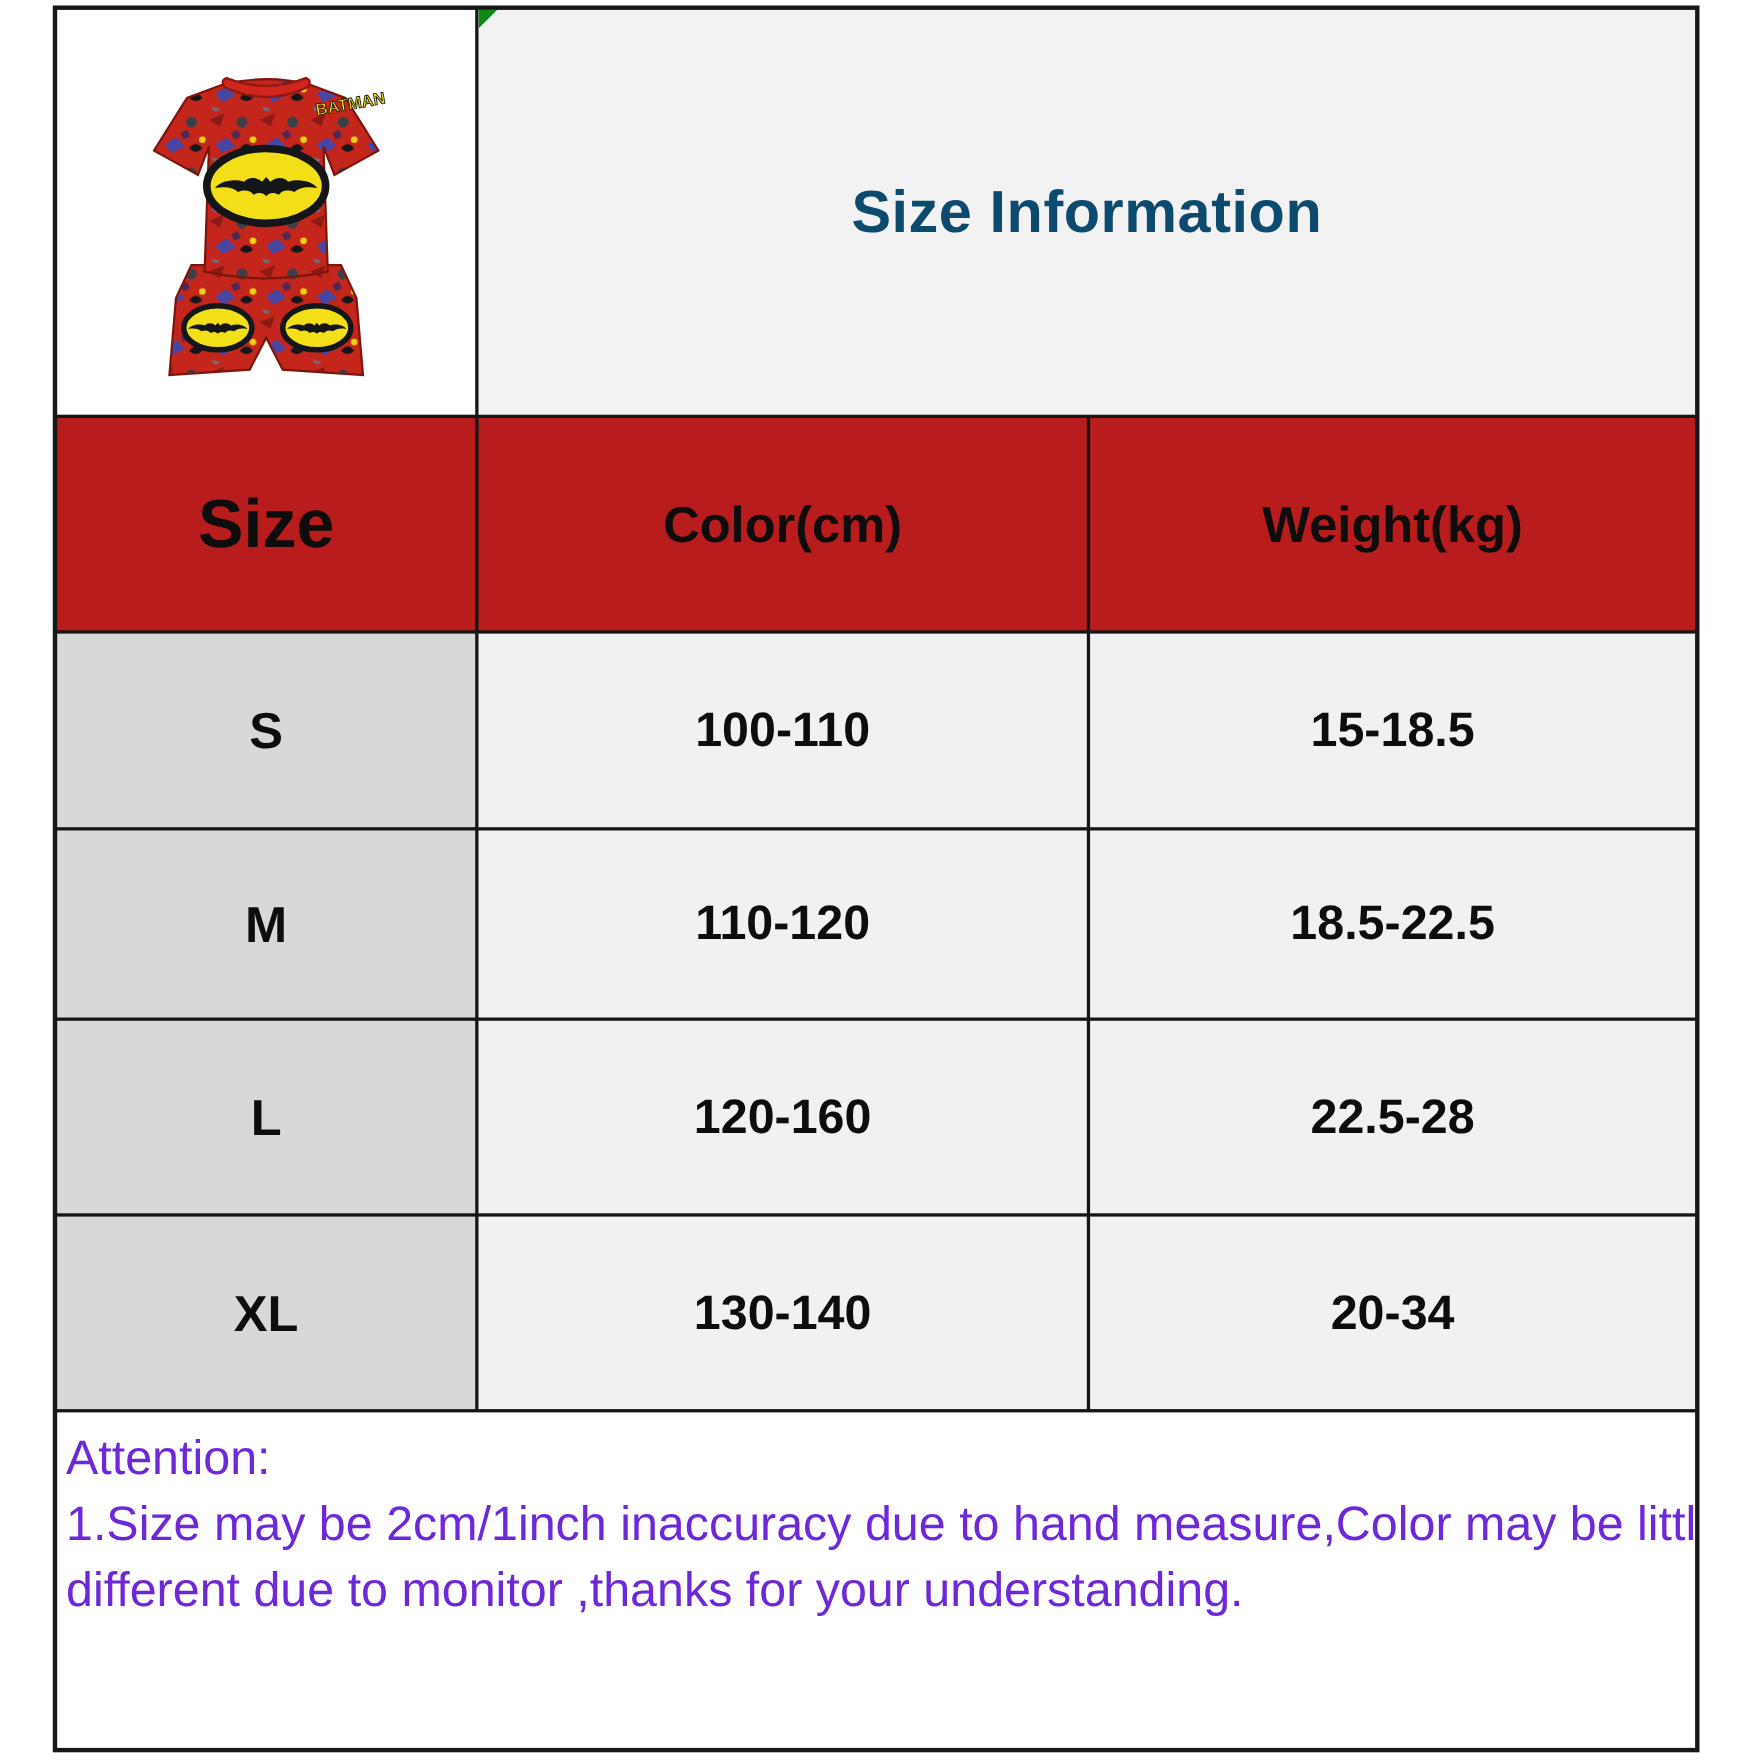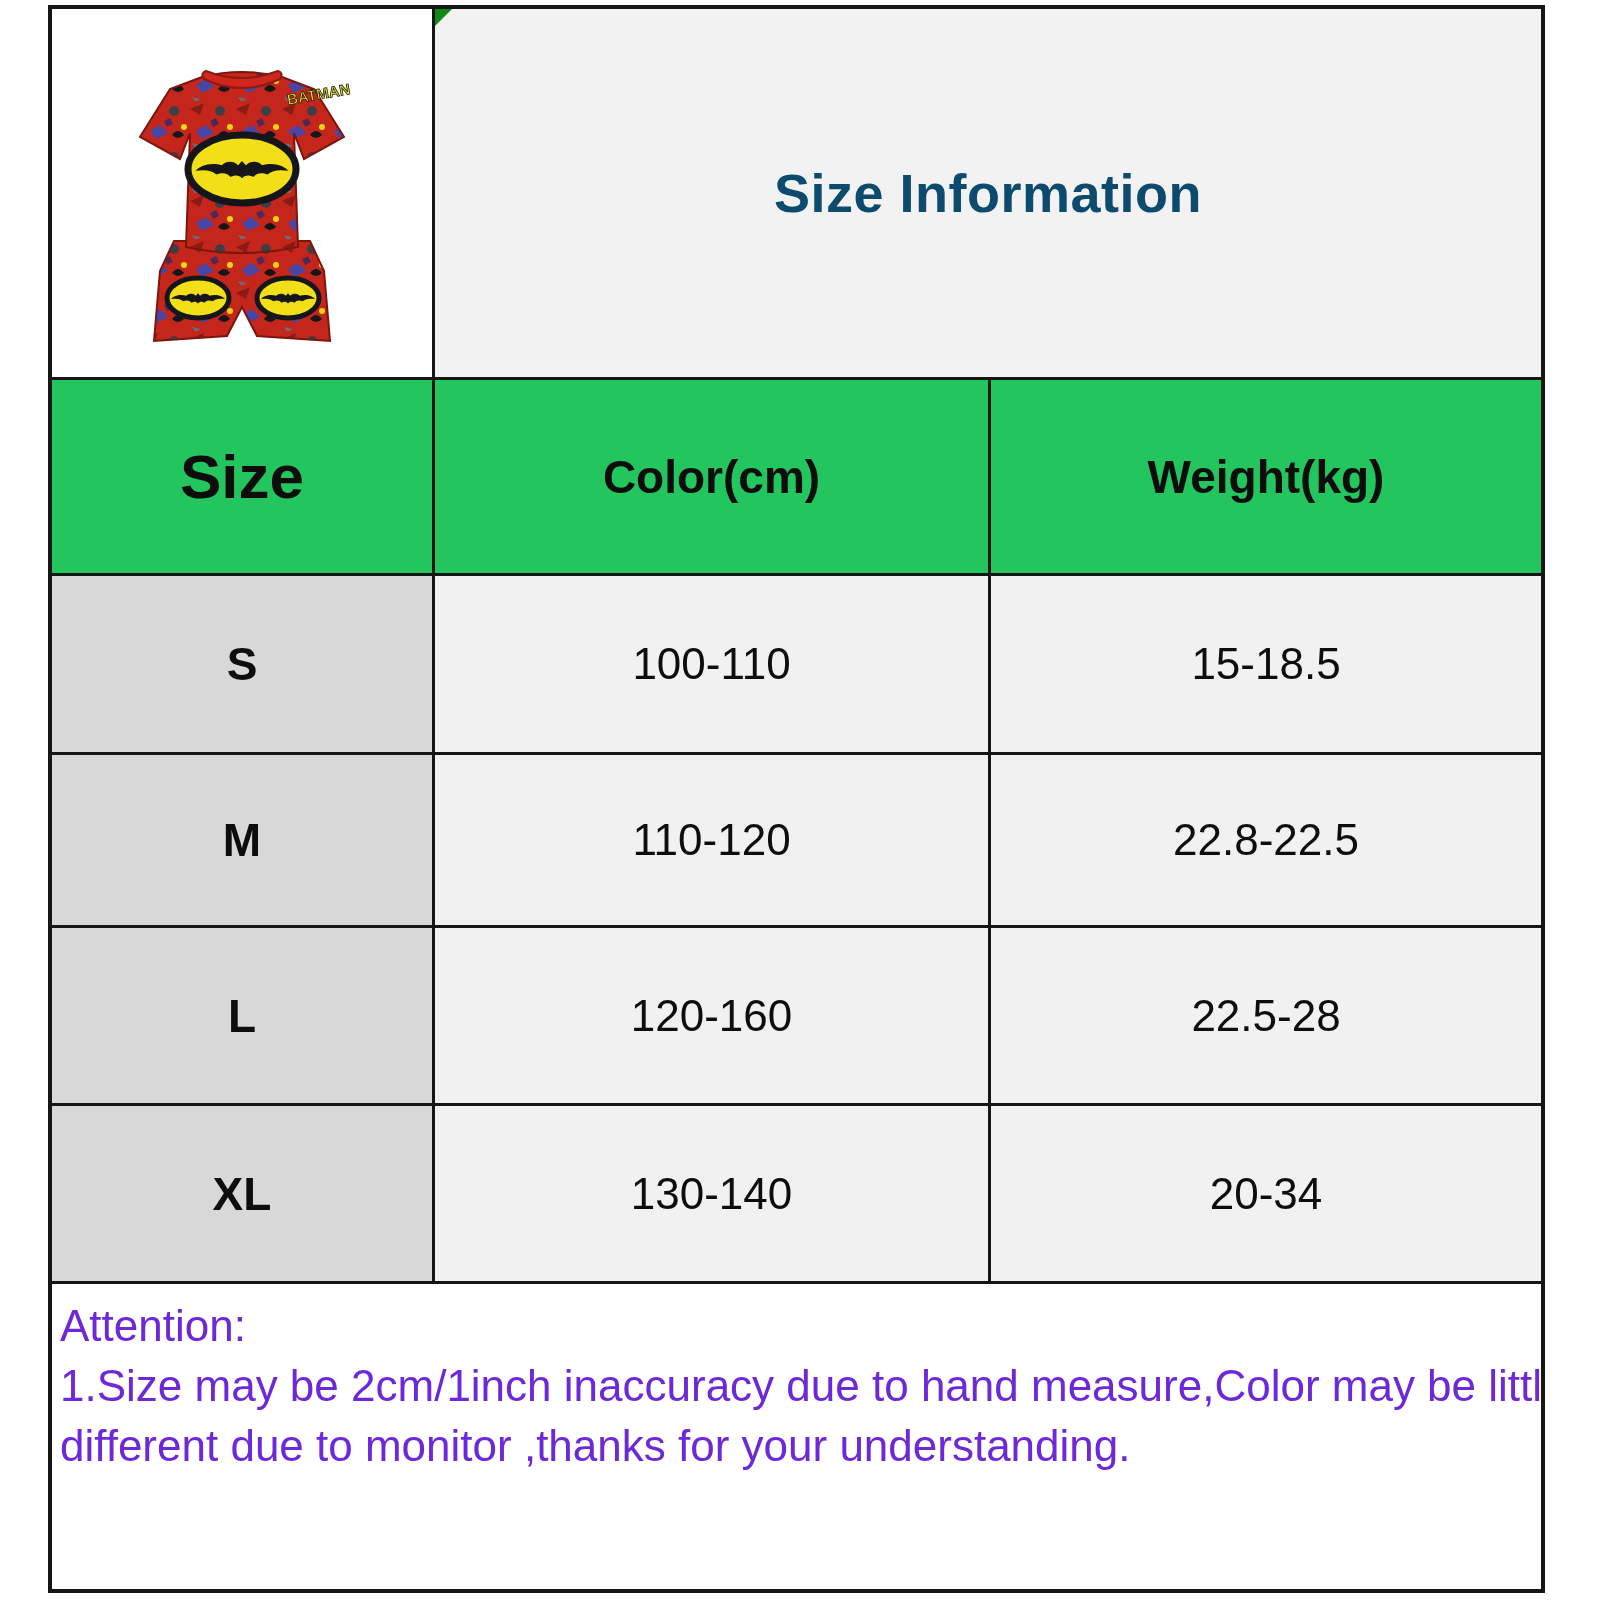--- a/index.html
+++ b/index.html
@@ -51,34 +51,34 @@
   .corner-flag {
     position: absolute;
     left: 0;
     top: 0;
     width: 0;
     height: 0;
     border-top: 17px solid #0e8a14;
     border-right: 17px solid transparent;
   }
   .head-cell {
-    background: #22c55e;
+    background: #b91c1c;
     font-weight: bold;
     font-size: 46px;
   }
   .head-cell.size-head { font-size: 62px; }
   .size-col-cell {
     background: #d8d8d8;
     font-weight: bold;
     font-size: 46px;
   }
   .data-cell {
     background: #f1f1f1;
     font-size: 44px;
-    font-weight: normal;
+    font-weight: bold;
   }
   .attention-cell {
     background: #ffffff;
     grid-column: 1 / 4;
     display: block;
     padding: 12px 10px 10px 8px;
     box-sizing: border-box;
   }
   .att-line {
     font-size: 44px;
@@ -136,21 +136,21 @@
     <div class="cell head-cell size-head">Size</div>
     <div class="cell head-cell">Color(cm)</div>
     <div class="cell head-cell">Weight(kg)</div>
 
     <div class="cell size-col-cell">S</div>
     <div class="cell data-cell">100-110</div>
     <div class="cell data-cell">15-18.5</div>
 
     <div class="cell size-col-cell">M</div>
     <div class="cell data-cell">110-120</div>
-    <div class="cell data-cell">22.8-22.5</div>
+    <div class="cell data-cell">18.5-22.5</div>
 
     <div class="cell size-col-cell">L</div>
     <div class="cell data-cell">120-160</div>
     <div class="cell data-cell">22.5-28</div>
 
     <div class="cell size-col-cell">XL</div>
     <div class="cell data-cell">130-140</div>
     <div class="cell data-cell">20-34</div>
 
     <div class="cell attention-cell">

